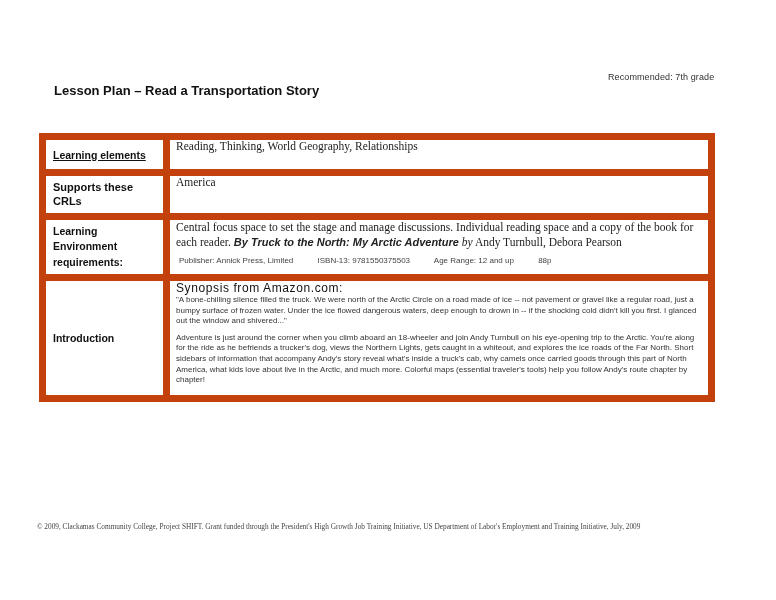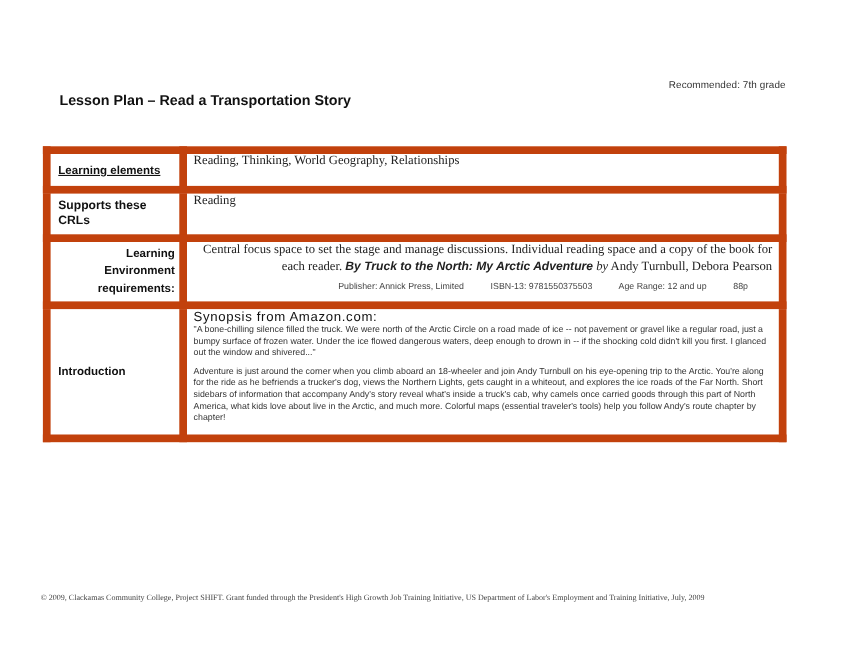--- a/index.html
+++ b/index.html
@@ -27,21 +27,21 @@
     font-family: "Liberation Sans", sans-serif; font-weight: bold; color: #111;
     vertical-align: middle !important;
   }
   td.val {
     padding: 0 6px 0 6px !important;
     font-family: "Liberation Serif", serif; color: #222; font-size: 11.5px;
   }
   .r1 { height: 36px; }
   .r2 { height: 51px; }
   .r3 { height: 44px; }
-  .r4 { height: 61px; text-align: right; }
+  .r4 { height: 61px; }
   .r5 { height: 121px; }
   .lab-r1 { font-size: 10.5px; text-decoration: underline; }
   .lab-r2 { font-size: 10.5px; line-height: 12.5px; }
   .lab-r3 { font-size: 11px; line-height: 13.5px; }
   .lab-r4 { font-size: 10.5px; line-height: 15.5px; }
   .lab-r5 { font-size: 10.5px; }
   .val-r1 { padding-top: 12px !important; }
   .val-r2 { padding-top: 13px !important; }
   .val-r3 { padding-top: 16px !important; }
   .val-r4 { padding-top: 7px !important; line-height: 15px; }
@@ -52,39 +52,39 @@
   }
   .pubinfo span { margin-right: 22px; }
   .val-r5 { padding-top: 2px !important; font-family: "Liberation Sans", sans-serif !important; }
   .syn-head { font-family: "Liberation Sans", sans-serif; font-weight: normal; font-size: 12px; color: #111; letter-spacing: 0.6px; }
   .syn-p {
     font-family: "Liberation Sans", sans-serif; font-size: 8px; line-height: 10.6px; color: #333;
     margin: 0;
   }
   .syn-p + .syn-p { margin-top: 6px; }
   .footer {
-    position: absolute; left: 37px; top: 538px; width: 705px; font-size: 7.3px; color: #444;
+    position: absolute; left: 37px; top: 522px; width: 705px; font-size: 7.3px; color: #444;
     font-family: "Liberation Serif", serif; white-space: nowrap;
   }
 </style>
 </head>
 <body>
 
 <div class="recommended">Recommended:  7th grade</div>
 <div class="title">Lesson Plan – Read a Transportation Story</div>
 
 <table class="plan">
   <tbody>
       <tr class="r1">
     <td class="label lab-r1">Learning elements</td>
     <td class="val val-r1">Reading, Thinking, World Geography, Relationships</td>
   </tr>
   <tr class="r3">
     <td class="label lab-r3">Supports these CRLs</td>
-    <td class="val val-r3">Reading</td>
+    <td class="val val-r3">America</td>
   </tr>
   <tr class="r4">
     <td class="label lab-r4">Learning Environment requirements:</td>
     <td class="val val-r4">
       <span>Central focus space to set the stage and manage discussions.  Individual reading space and a copy of the book for each reader.</span>
       <span class="book-title">By Truck to the North: My Arctic Adventure</span>
       <span class="by">by</span>
       <span>Andy Turnbull, Debora Pearson</span>
       <div class="pubinfo">
         <span>Publisher: Annick Press, Limited</span>

